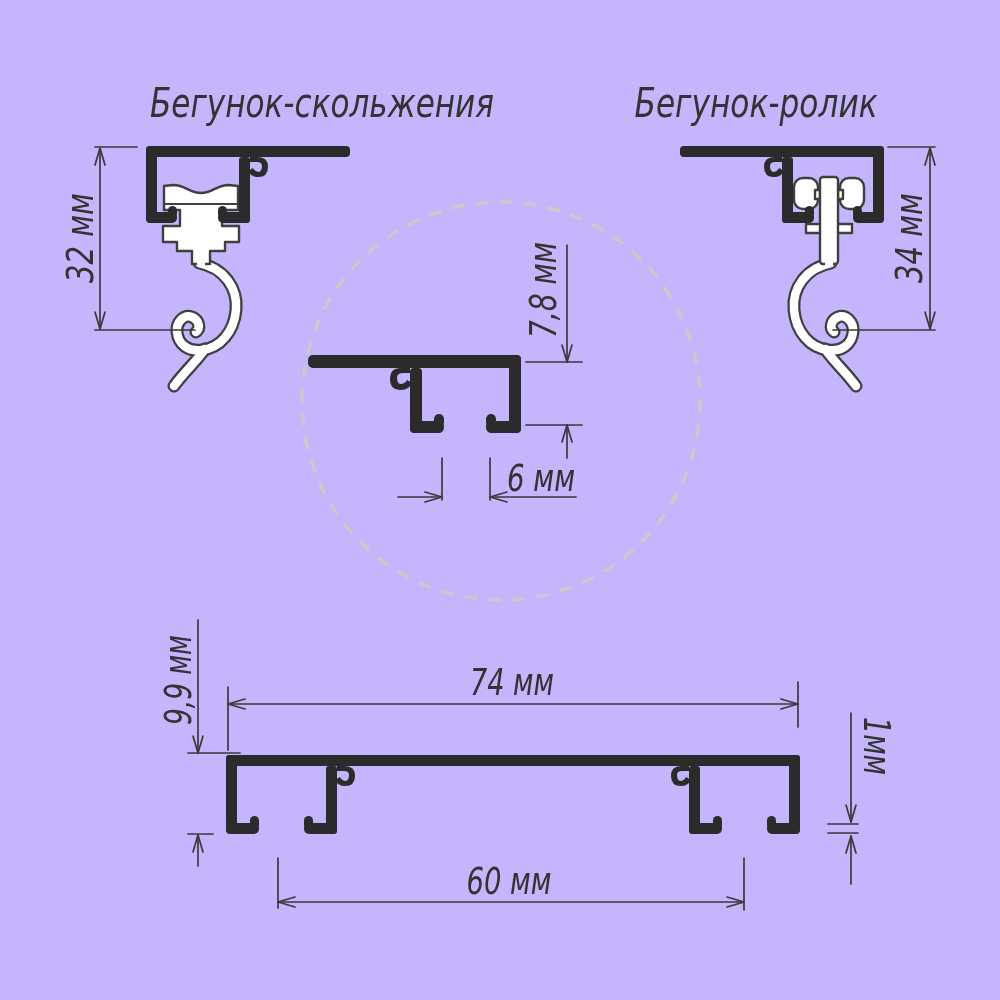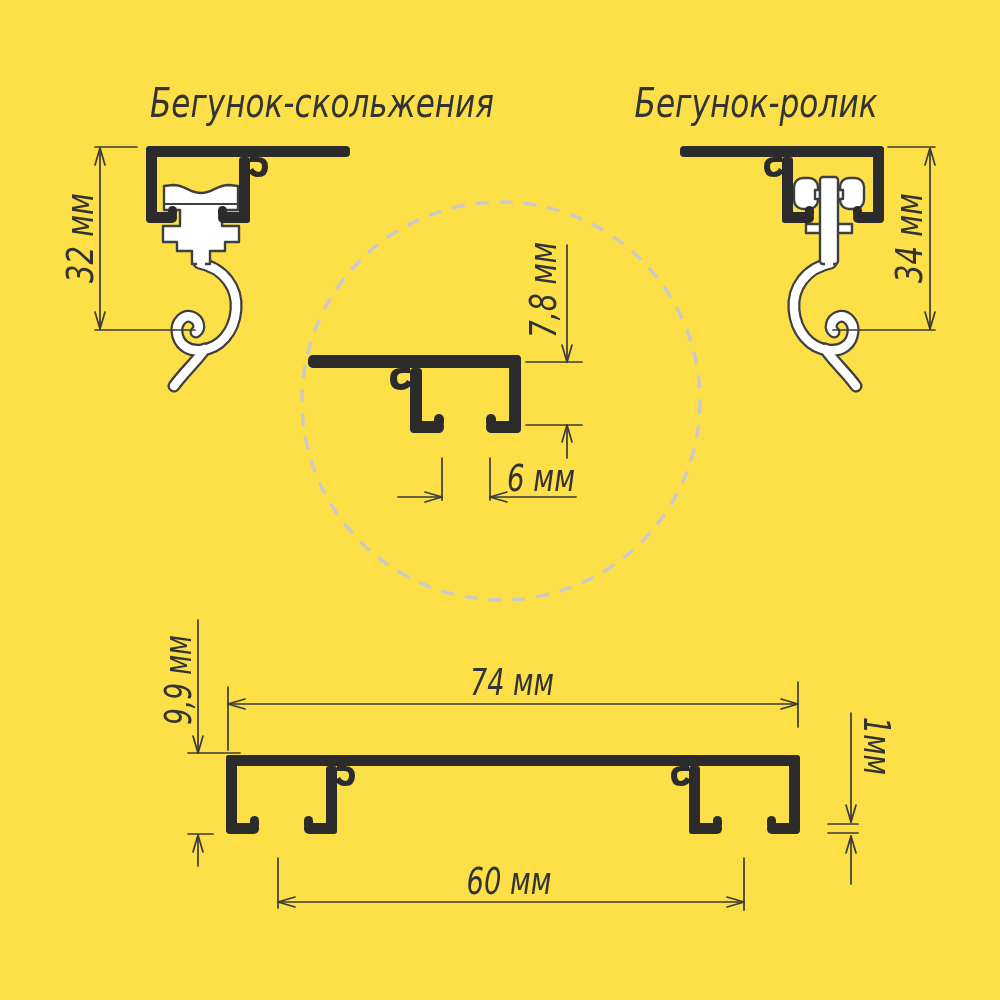--- a/index.html
+++ b/index.html
@@ -1,16 +1,16 @@
 <!DOCTYPE html>
 <html><head>
 <meta charset="utf-8">
 <style>
   html,body{margin:0;padding:0;background:#fff;}
-  .canvas{position:relative;width:1000px;height:1000px;background:#fde047;overflow:hidden;}
+  .canvas{position:relative;width:1000px;height:1000px;background:#c4b5fd;overflow:hidden;}
   svg{display:block;}
   text{font-family:"DejaVu Sans","Liberation Sans",sans-serif;font-style:italic;fill:#333333;}
   .title{font-size:40px;}
   .dim-label{font-size:38px;}
   .blk{fill:#2b2b2b;stroke:none;}
   .wht{fill:#ffffff;stroke:#3f3f3f;stroke-width:2.4;stroke-linejoin:round;}
   .dimline{stroke:#3a3a3a;stroke-width:1.7;fill:none;stroke-linecap:round;}
   .hook-dark{fill:none;stroke:#3f3f3f;stroke-linecap:round;stroke-linejoin:round;}
   .hook-white{fill:none;stroke:#ffffff;stroke-linecap:round;stroke-linejoin:round;}
   .inner-line{fill:none;stroke:#3f3f3f;stroke-width:2;}

